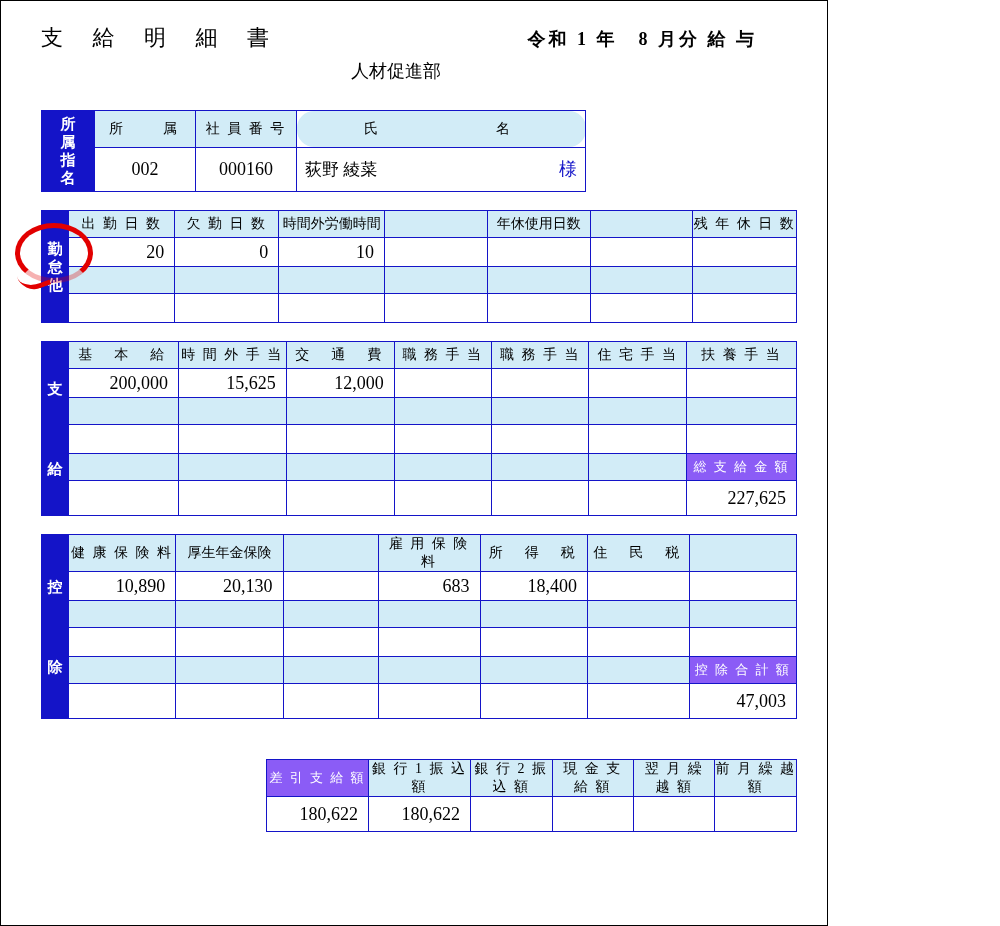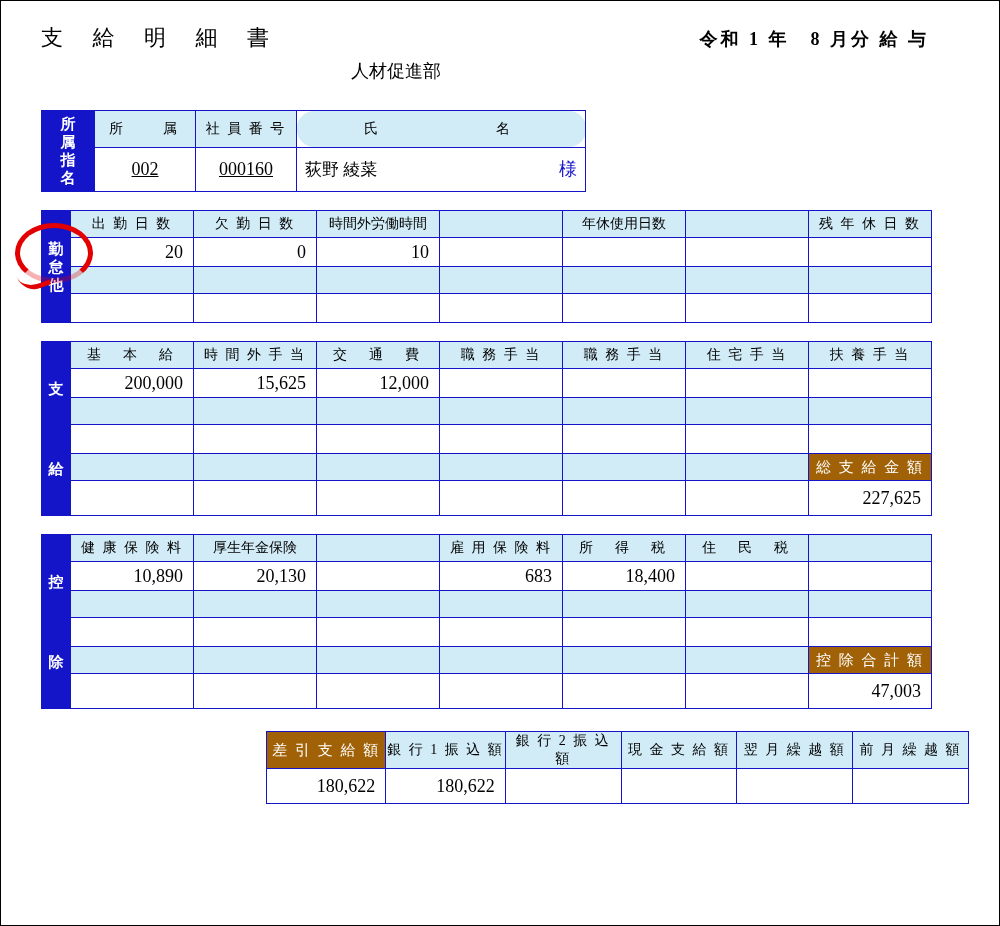--- a/index.html
+++ b/index.html
@@ -4,21 +4,21 @@
 <style>
   body {
     font-family: "MS Mincho", "Hiragino Mincho ProN", serif;
     font-size: 15px;
     color: #000;
     margin: 0;
     padding: 0;
     background: #fff;
   }
   .page {
-    width: 1000px;
+    width: 828px;
     height: 926px;
     box-sizing: border-box;
     border: 1px solid #000;
     padding: 22px 30px 20px 40px;
     position: relative;
   }
   .top-row {
     display: flex;
     justify-content: space-between;
     align-items: baseline;
@@ -51,40 +51,39 @@
     vertical-align: middle;
     background: #fff;
   }
   .th-light {
     background: #d2ecf7;
     font-weight: normal;
     height: 26px;
     font-size: 14px;
   }
   .th-deep {
-    background: #a16207;
+    background: #8b5cf6;
     color: #fff;
     font-weight: normal;
-    font-size: 15px;
+    font-size: 13px;
   }
   .val {
     height: 28px;
     font-size: 18px;
     text-align: right;
     padding-right: 10px;
   }
   .val-left {
     text-align: right;
     padding-left: 8px;
     font-size: 17px;
   }
   .val-center {
     text-align: center;
     font-size: 18px;
-    text-decoration: underline;
   }
   .sama {
     color: #1414c8;
     text-align: right;
     padding-right: 8px;
     font-size: 18px;
   }
   .slab {
     background: #1414c8;
     color: #fff;
@@ -92,21 +91,21 @@
     font-size: 15px;
     line-height: 1.2;
     padding: 4px 14px;
   }
   .spaced { letter-spacing: 4px; }
   .spaced-s { letter-spacing: 2px; }
   .spaced-w { letter-spacing: 8px; border-radius: 17px; }
 
   .info-block { margin-top: 26px; }
   .section-block { margin-top: 18px; }
-  .bottom-block { margin-top: 22px; margin-left: 200px; padding-left: 25px; }
+  .bottom-block { margin-top: 40px; margin-left: 200px; padding-left: 25px; }
 
   .circle-mark {
     position: absolute;
     left: 14px;
     top: 222px;
     width: 68px;
     height: 50px;
     border: 5px solid #e20000;
     border-radius: 50%;
     pointer-events: none;

